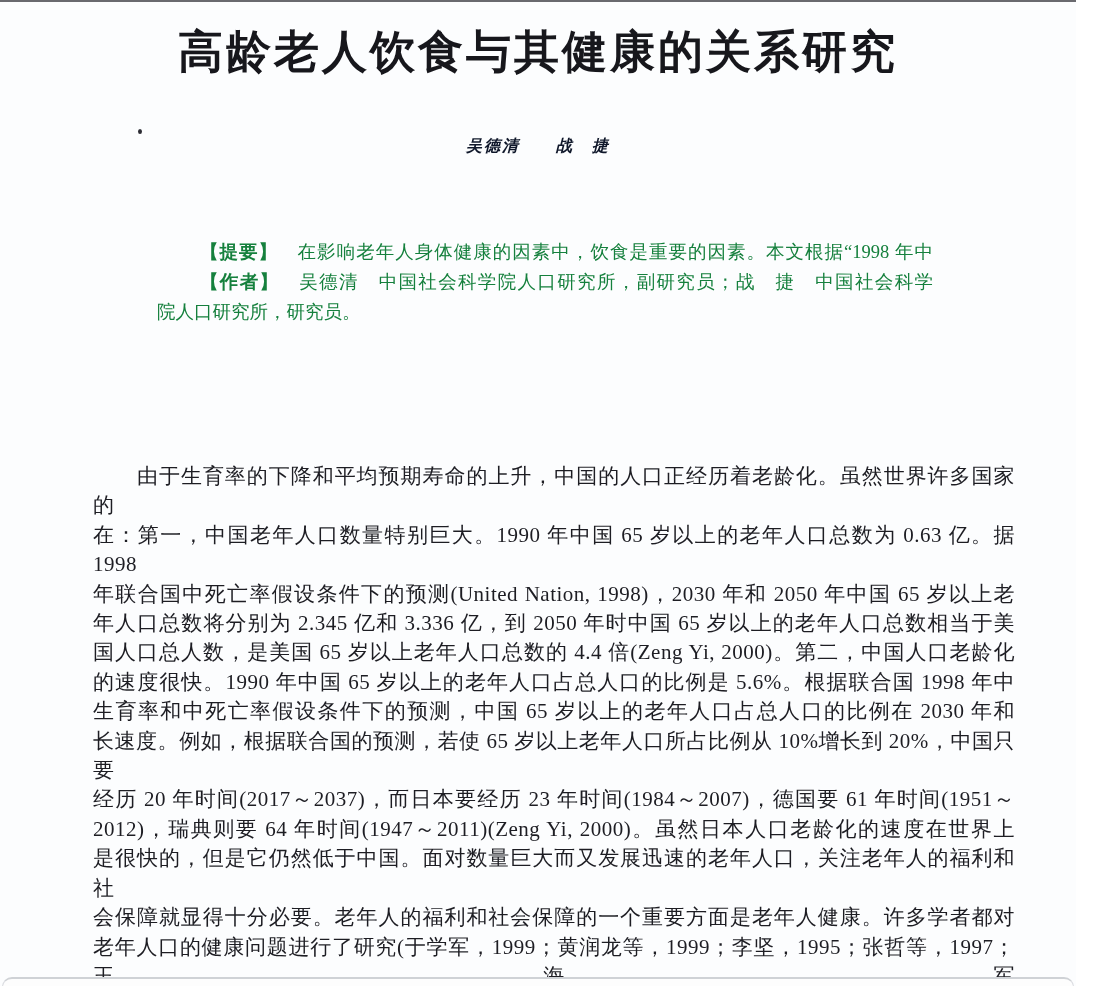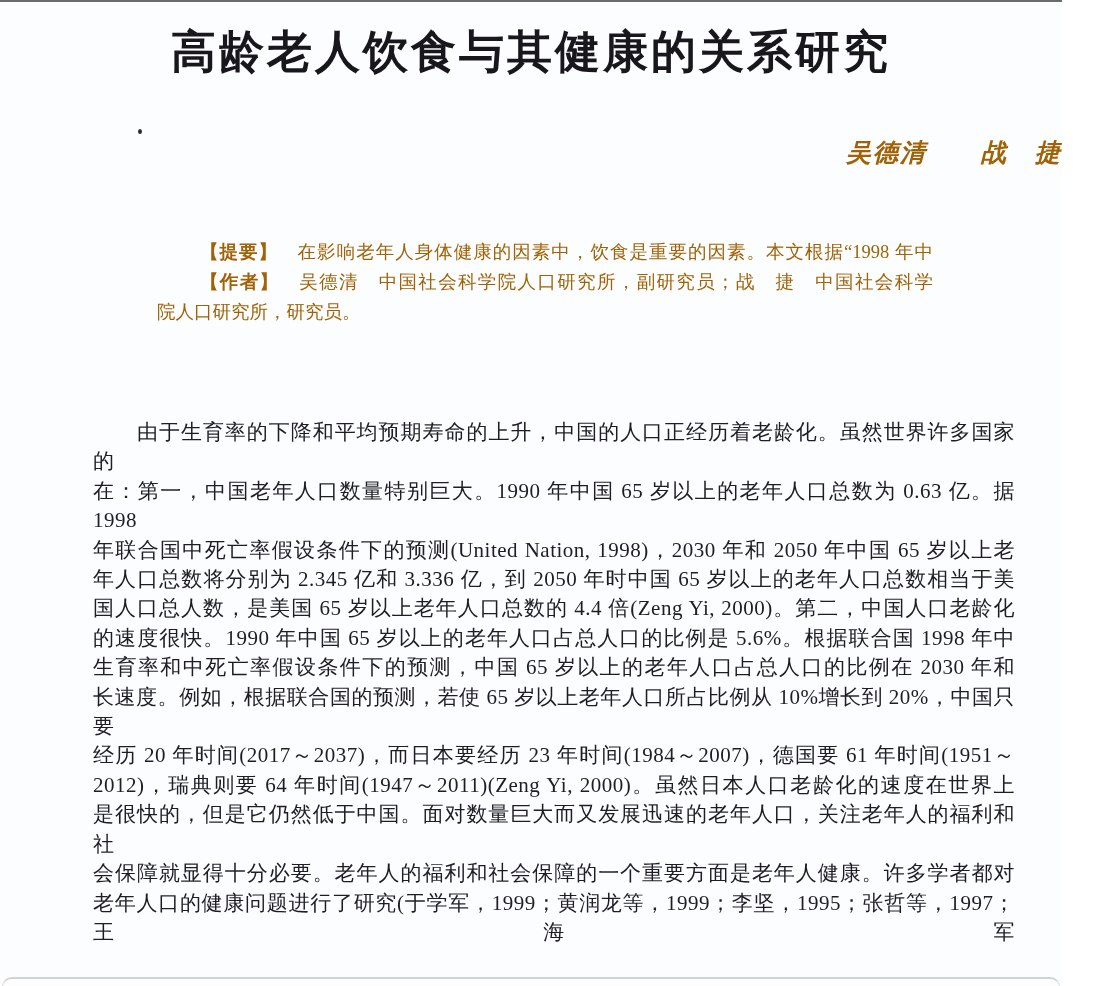--- a/index.html
+++ b/index.html
@@ -3,56 +3,57 @@
 <meta charset="utf-8">
 <style>
   html,body { margin:0; padding:0; background:#ffffff; }
   .page {
     position:relative;
     width:1062px; height:986px;
     background:#fcfdfe;
     overflow:hidden;
     font-family:"Liberation Serif","DejaVu Serif",serif;
     color:#232329;
+    padding-left:14px;
   }
   .top-edge {
     position:absolute; top:0; left:0; width:100%; height:2px;
     background:#45454b; opacity:.8;
   }
   .speck {
     position:absolute; left:138px; top:129px;
     width:4px; height:5px; border-radius:50%;
     background:#2c2c33;
   }
   .title {
     position:absolute; top:22px; left:0; width:100%;
     text-align:center;
     font-size:45px; font-weight:700; letter-spacing:3px;
     color:#17171c;
   }
   .byline {
     position:absolute; top:136px; left:0; width:100%;
-    text-align:right;
-    font-size:25px; font-weight:700; font-style:italic;
-    letter-spacing:2px; color:#a16207;
+    text-align:center;
+    font-size:16px; font-weight:700; font-style:italic;
+    letter-spacing:2px; color:#0f172a;
   }
   .abstract {
     position:absolute; left:157px; top:237px; width:776px;
     font-size:18.5px; line-height:30px; font-weight:500;
-    color:#a16207;
+    color:#15803d;
   }
   .body-text {
     position:absolute; left:93px; top:418px; width:922px;
     font-size:21px; line-height:29.4px; letter-spacing:.5px;
     font-weight:500; color:#1d1d23;
   }
   .jl { text-align:justify; text-align-last:justify; }
   .line.last { text-align-last:left; }
   .first-line { text-indent:43px; }
-  .body-text .line:first-child { text-indent:44px; }
+  .body-text .line:first-child { text-indent:44px;margin-top:44px; }
   .label { font-weight:700; }
   .bottom-sep {
     position:absolute; top:977px; left:2px; right:2px; height:8px;
     background:#fdfdfd;
     border-top:2px solid #cfd2d6;
     border-left:1px solid #dcdee2;
     border-right:1px solid #dcdee2;
     border-radius:10px 10px 0 0;
   }
 </style>

